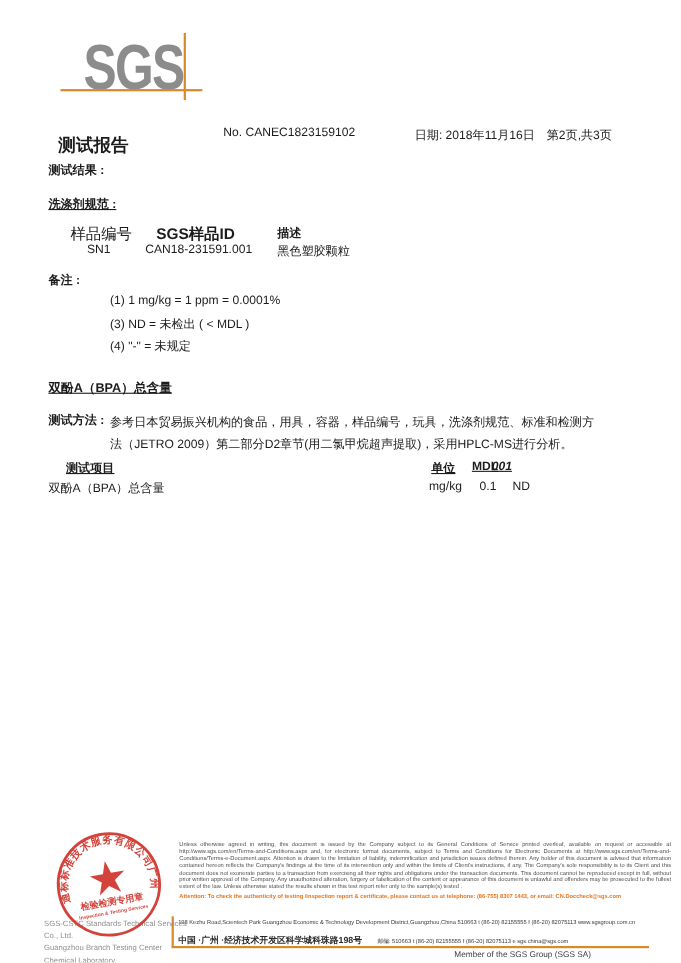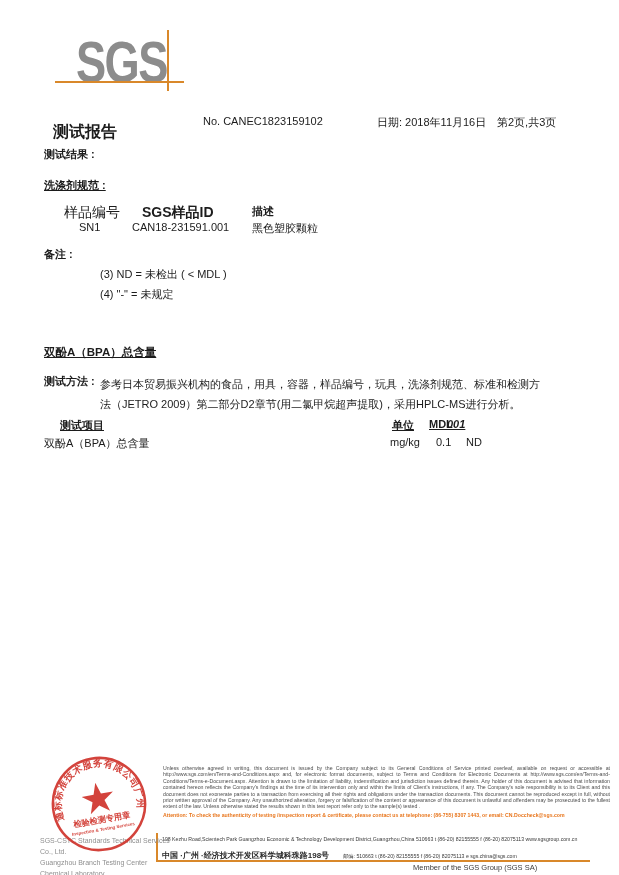--- a/index.html
+++ b/index.html
@@ -109,20 +109,21 @@
 
 <div class="abs st-h1">样品编号</div>
 <div class="abs st-h2">SGS样品ID</div>
 <div class="abs st-h3">描述</div>
 <div class="abs st-c1">SN1</div>
 <div class="abs st-c2">CAN18-231591.001</div>
 <div class="abs st-c3">黑色塑胶颗粒</div>
 
 <div class="abs sec-label remarks-label">备注 :</div>
 <div class="abs remarks-list">
+  <div>(1) 1 mg/kg = 1 ppm = 0.0001%</div>
   <div>(3) ND = 未检出 ( &lt; MDL )</div>
   <div>(4) "-" = 未规定</div>
 </div>
 
 <div class="abs bpa-heading">双酚A（BPA）总含量</div>
 <div class="abs sec-label method-label">测试方法 :</div>
 <div class="abs method-text">
   <div>参考日本贸易振兴机构的食品，用具，容器，样品编号，玩具，洗涤剂规范、标准和检测方</div>
   <div>法（JETRO 2009）第二部分D2章节(用二氯甲烷超声提取)，采用HPLC-MS进行分析。</div>
 </div>

